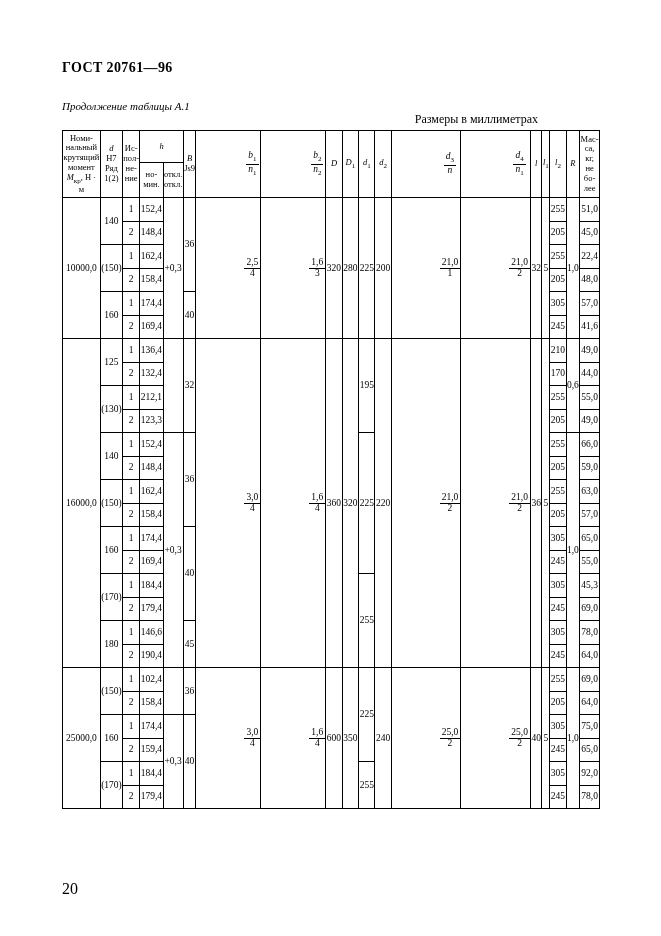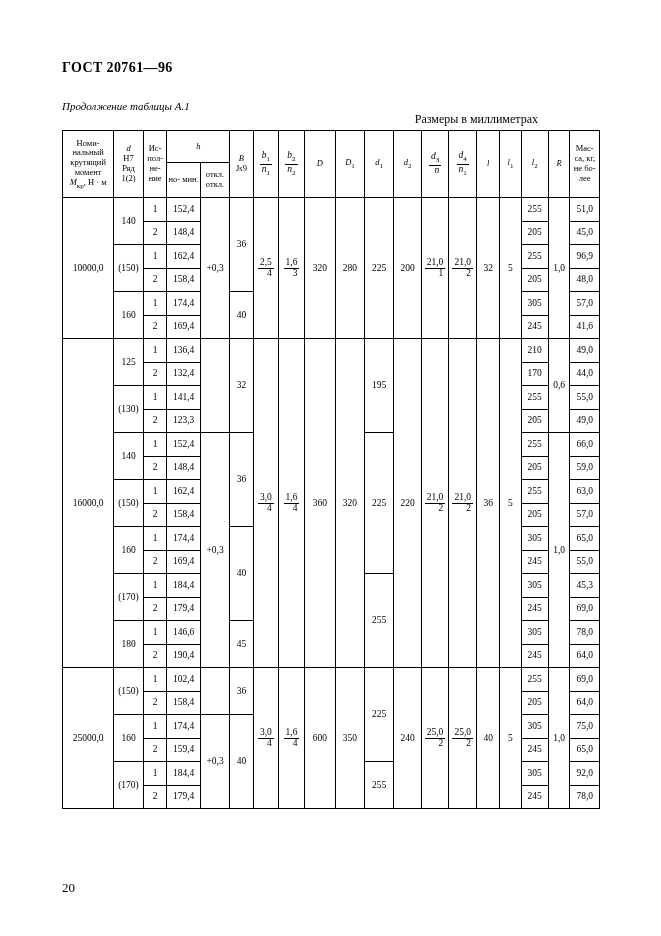--- a/index.html
+++ b/index.html
@@ -44,31 +44,32 @@
     line-height:1.15;
     font-family:"Liberation Serif", serif;
   }
   table.main th{
     font-size:8.5px;
   }
   .hdr-cell{height:66px;}
   .r{height:23.5px;}
   .frac{
     display:inline-block;
-    text-align:right;
+    text-align:center;
     line-height:1.05;
     font-size:9.5px;
+    margin-left:48px;
   }
   .frac .num{display:block;border-bottom:1px solid #000;padding:0 2px;}
   .frac .den{display:block;padding:0 2px;}
   .sub{font-size:7px;vertical-align:sub;}
   .it{font-style:italic;}
   .pageno{
     position:absolute;left:62px;top:880px;
-    font-size:13px;
+    font-size:16px;
   }
 </style>
 </head>
 <body>
 
 <div class="page">
 
   <div class="gost-title">ГОСТ 20761—96</div>
   <div class="cont-note">Продолжение таблицы А.1</div>
   <div class="dim-note">Размеры в миллиметрах</div>
@@ -165,21 +166,21 @@
       <td>2</td>
       <td>148,4</td>
       <td>205</td>
       <td>45,0</td>
     </tr>
     <tr class="r">
       <td rowspan="2">(150)</td>
       <td>1</td>
       <td>162,4</td>
       <td>255</td>
-      <td>96,9</td>
+      <td>22,4</td>
     </tr>
     <tr class="r">
       <td>2</td>
       <td>158,4</td>
       <td>205</td>
       <td>48,0</td>
     </tr>
     <tr class="r">
       <td rowspan="2">160</td>
       <td>1</td>
@@ -218,21 +219,21 @@
     </tr>
     <tr class="r">
       <td>2</td>
       <td>132,4</td>
       <td>170</td>
       <td>44,0</td>
     </tr>
     <tr class="r">
       <td rowspan="2">(130)</td>
       <td>1</td>
-      <td>141,4</td>
+      <td>212,1</td>
       <td>255</td>
       <td>55,0</td>
     </tr>
     <tr class="r">
       <td>2</td>
       <td>123,3</td>
       <td>205</td>
       <td>49,0</td>
     </tr>
 

